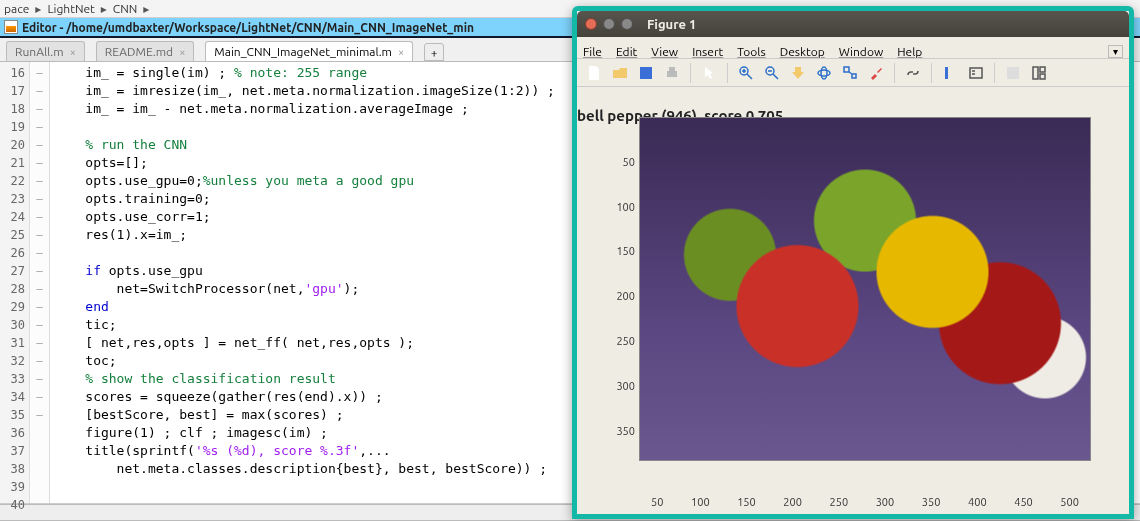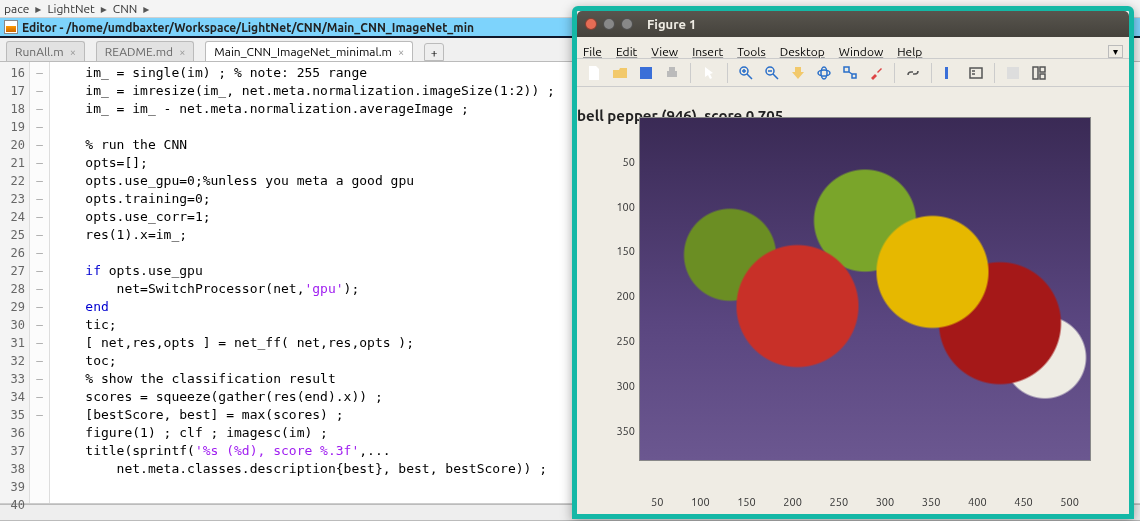--- a/index.html
+++ b/index.html
@@ -104,21 +104,21 @@
   .code {
     flex: 1;
     padding: 2px 4px;
     font-size: 13px;
     line-height: 18px;
     white-space: pre;
     color: #000;
     overflow: hidden;
   }
   .kw { color: #0000d0; }
-  .com { color: #000000; }
+  .com { color: #15803d; }
   .str { color: #a020f0; }
   
   .cmdwin-title {
     border-top: 1px solid #bbb;
     border-bottom: 1px solid #bbb;
     background: #eee;
     height: 17px;
     padding: 1px 6px;
     font-weight: bold;
     color: #333;

